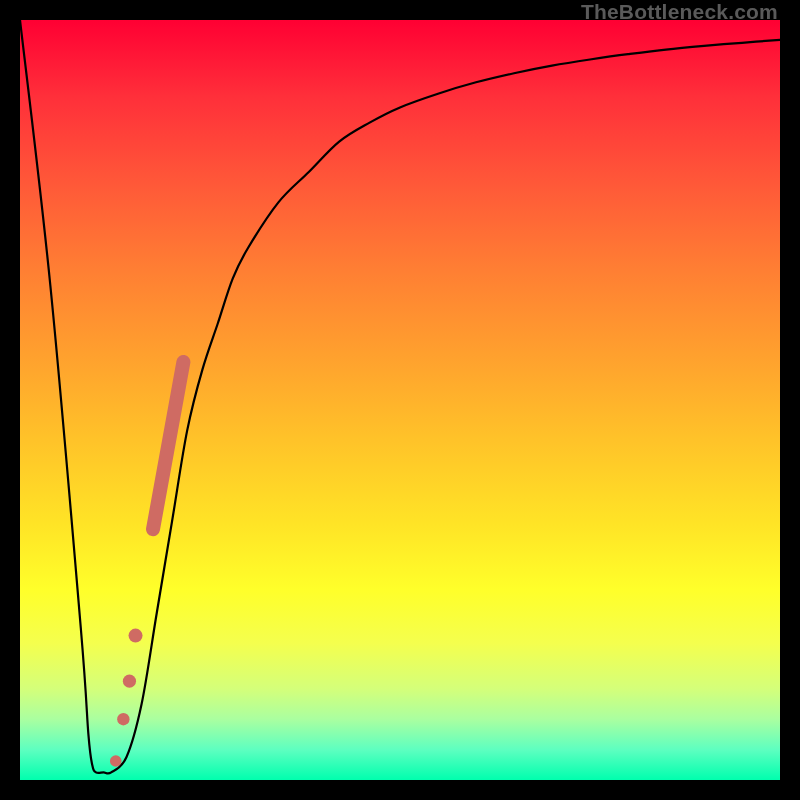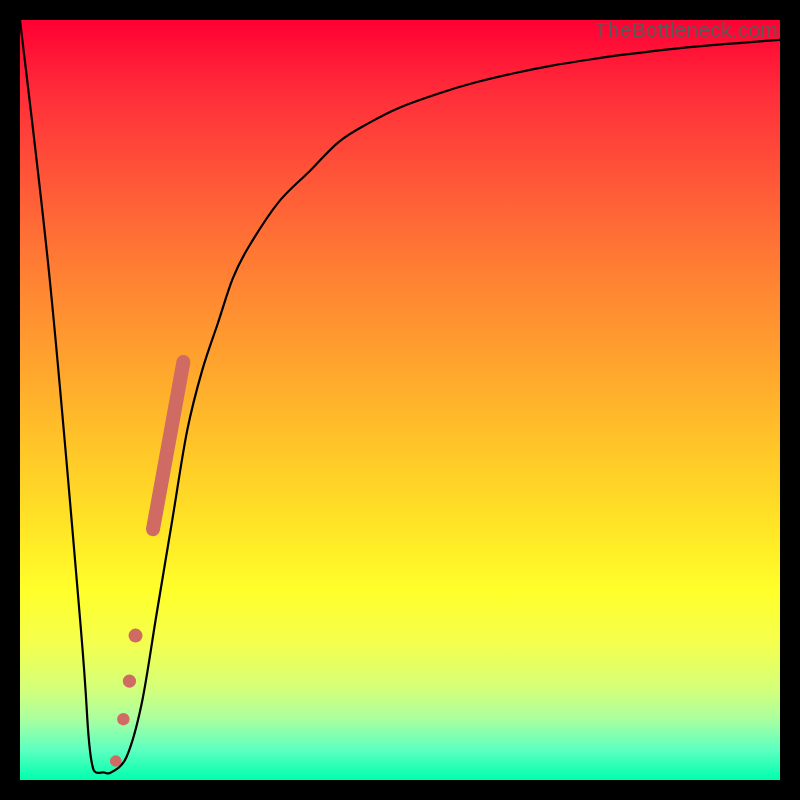--- a/index.html
+++ b/index.html
@@ -34,25 +34,25 @@
       #ffff2a 75%,
       #f4ff4e 82%,
       #d4ff7a 88%,
       #aaffa0 92%,
       #5effc0 96%,
       #00ffae 100%
     );
   }
   .watermark {
     position: absolute;
-    top: 18px;
+    top: 0px;
     right: 22px;
     color: #5a5a5a;
     font-size: 21px;
-    font-weight: 400;
+    font-weight: 700;
     letter-spacing: 0.2px;
     user-select: none;
   }
   svg.curve {
     position: absolute;
     left: 0;
     top: 0;
     width: 760px;
     height: 760px;
   }

